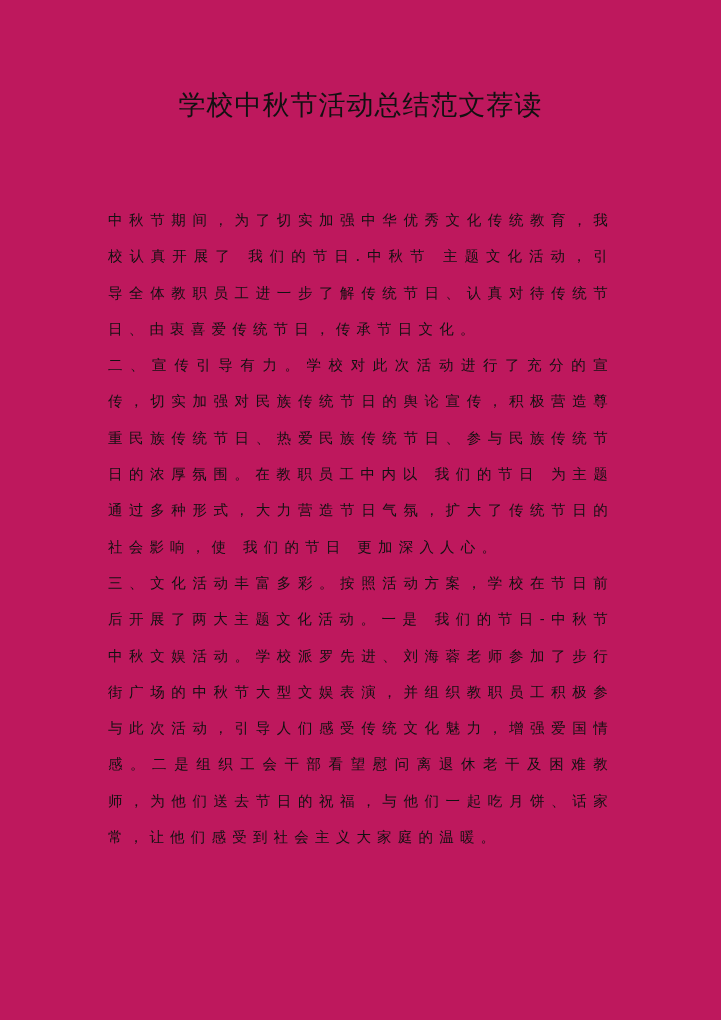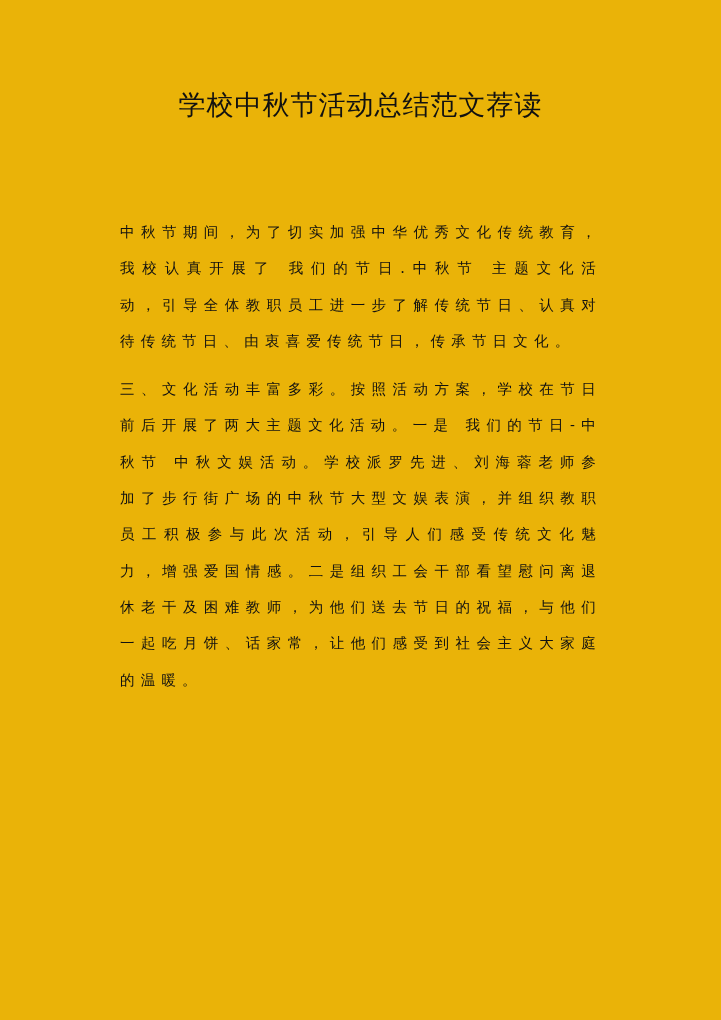--- a/index.html
+++ b/index.html
@@ -14,21 +14,21 @@
       overflow: hidden;
       font-family: "DejaVu Serif", "Liberation Serif", serif;
       color: #111111;
     }
     .page {
       position: absolute;
       left: 0;
       top: 0;
       width: 721px;
       height: 1020px;
-      background: #eab308;
+      background: #be185d;
     }
     .title {
       position: absolute;
       left: 0;
       top: 86px;
       width: 721px;
       text-align: center;
       font-family: "DejaVu Sans", "Liberation Sans", sans-serif;
       font-size: 27px;
       line-height: 38px;
@@ -37,33 +37,34 @@
       margin: 0;
       font-weight: normal;
     }
     .body {
       position: absolute;
       left: 108px;
       top: 202px;
       width: 506px;
     }
     .para {
-      margin: 12px;
+      margin: 0;
       font-size: 14.5px;
       line-height: 36.3px;
       letter-spacing: 6.2px;
       text-align: justify;
       white-space: normal;
       word-break: break-all;
       color: #111111;
     }
   </style>
 </head>
 <body>
 
 <div class="page">
   <h1 class="title">学校中秋节活动总结范文荐读</h1>
   <div class="body">
     <p class="para"> 中秋节期间，为了切实加强中华优秀文化传统教育，我校认真开展了 我们的节日.中秋节 主题文化活动，引导全体教职员工进一步了解传统节日、认真对待传统节日、由衷喜爱传统节日，传承节日文化。</p>
+    <p class="para"> 二、宣传引导有力。学校对此次活动进行了充分的宣传，切实加强对民族传统节日的舆论宣传，积极营造尊重民族传统节日、热爱民族传统节日、参与民族传统节日的浓厚氛围。在教职员工中内以 我们的节日 为主题通过多种形式，大力营造节日气氛，扩大了传统节日的社会影响，使 我们的节日 更加深入人心。</p>
     <p class="para"> 三、文化活动丰富多彩。按照活动方案，学校在节日前后开展了两大主题文化活动。一是 我们的节日-中秋节 中秋文娱活动。学校派罗先进、刘海蓉老师参加了步行街广场的中秋节大型文娱表演，并组织教职员工积极参与此次活动，引导人们感受传统文化魅力，增强爱国情感。二是组织工会干部看望慰问离退休老干及困难教师，为他们送去节日的祝福，与他们一起吃月饼、话家常，让他们感受到社会主义大家庭的温暖。</p>
 
   </div>
 </div>
 
 </body></html>

